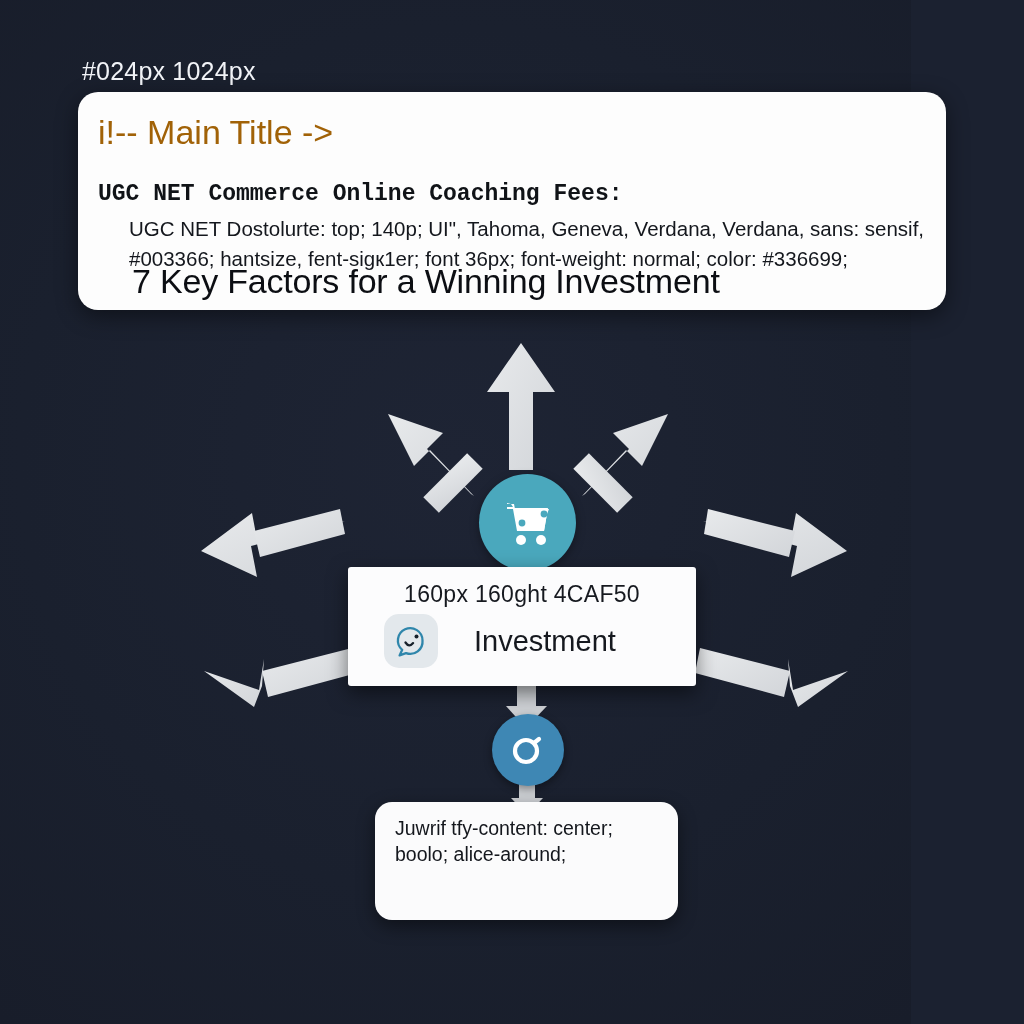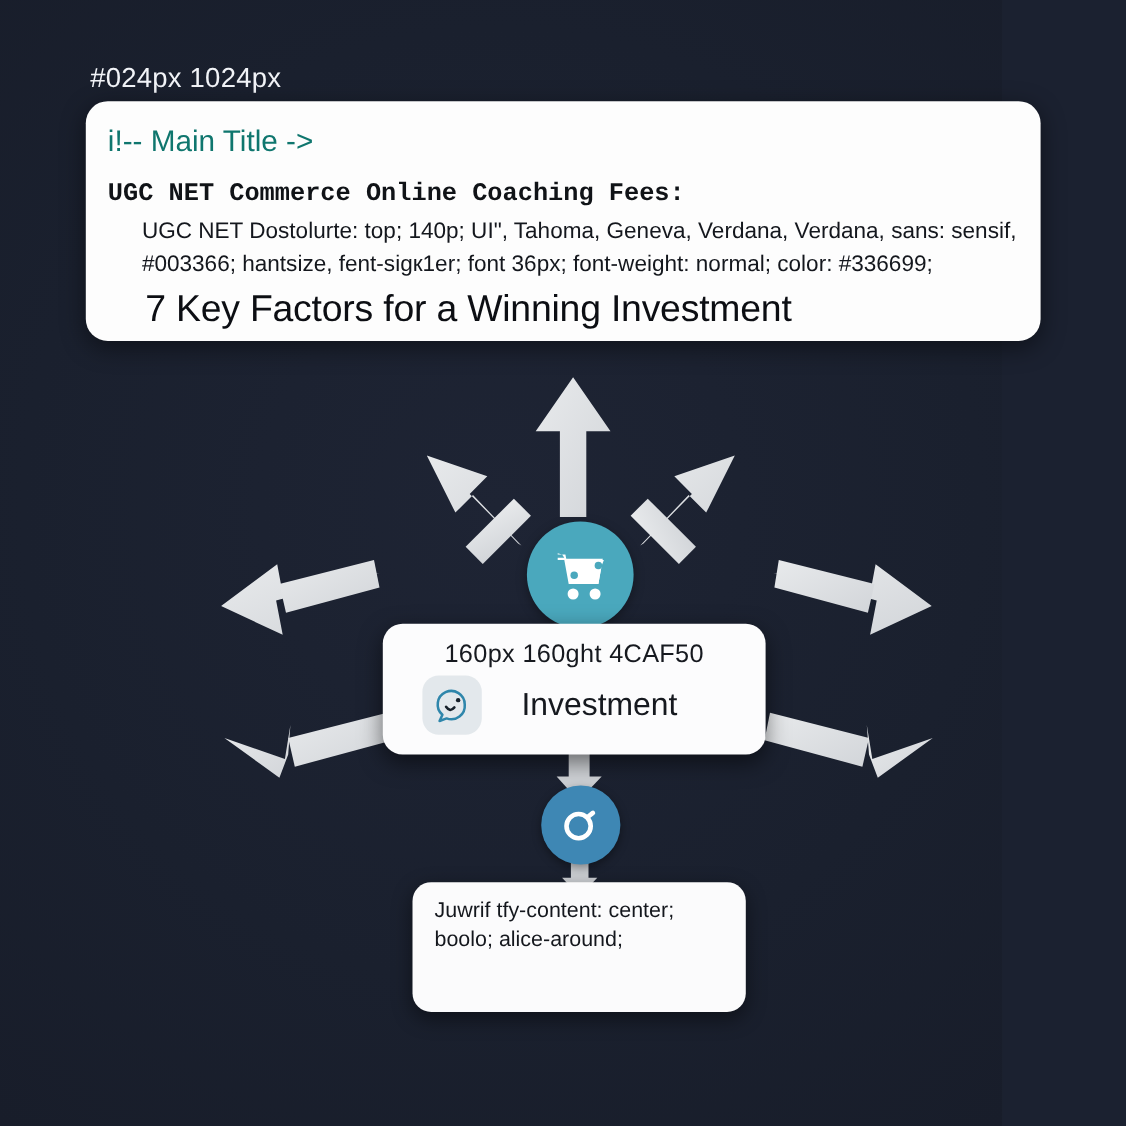--- a/index.html
+++ b/index.html
@@ -41,25 +41,25 @@
     width: 868px;
     height: 218px;
     background: #fdfdfd;
     border-radius: 20px;
     box-shadow: 0 6px 22px rgba(0,0,0,0.45);
     box-sizing: border-box;
     padding: 22px 22px 0 20px;
     overflow: hidden;
   }
   .card-comment {
-    font-size: 27px;
-    color: #0f766e;
+    font-size: 34px;
+    color: #a16207;
     line-height: 1.1;
     white-space: nowrap;
-    margin-bottom: 19px;
+    margin-bottom: 30px;
   }
   .card-subhead {
     font-size: 23px;
     font-weight: bold;
     color: #101317;
     line-height: 1.15;
     white-space: nowrap;
     margin-bottom: 6px;
     font-family: Liberation Mono, monospace;
   }
@@ -104,21 +104,21 @@
   }
 
   
   .center-card {
     position: absolute;
     left: 348px;
     top: 567px;
     width: 348px;
     height: 119px;
     background: #fcfcfd;
-    border-radius: 18px;
+    border-radius: 3px;
     box-shadow: 0 7px 20px rgba(0,0,0,0.5);
     box-sizing: border-box;
   }
   .center-card-top {
     text-align: center;
     font-size: 23px;
     color: #16191f;
     padding-top: 14px;
     letter-spacing: 0.3px;
   }

